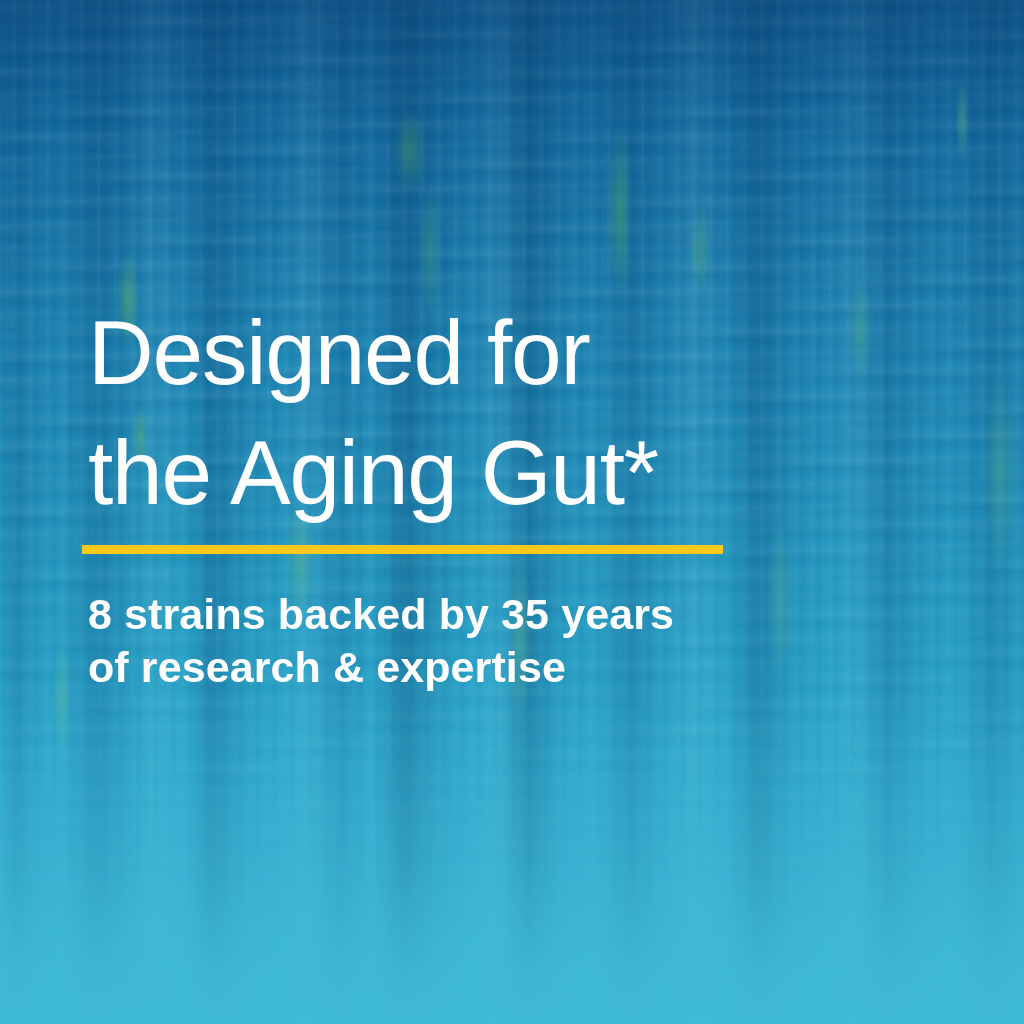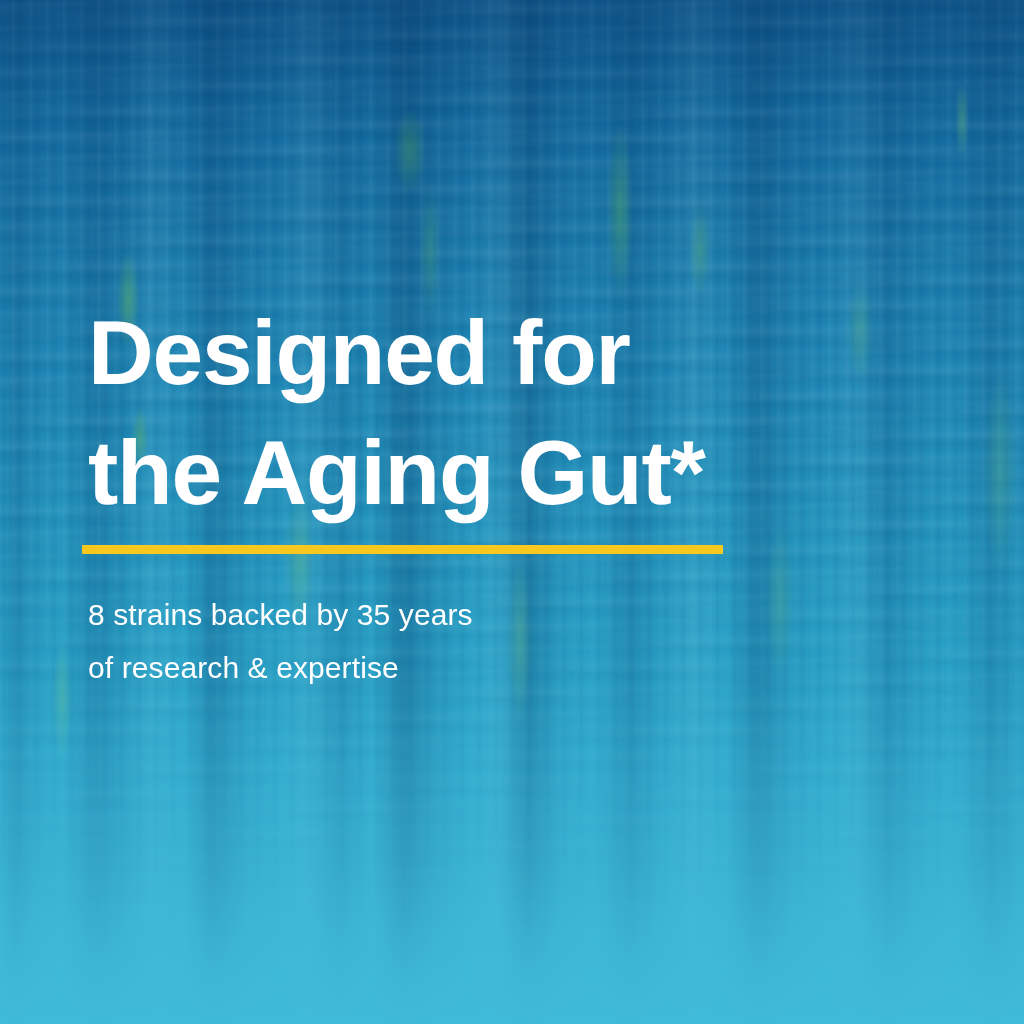--- a/index.html
+++ b/index.html
@@ -144,21 +144,21 @@
     height: 100%;
   }
 
   .headline {
     position: absolute;
     left: 0;
     top: 294px;
     margin: 0;
     color: #ffffff;
     font-size: 91px;
-    font-weight: 700;
+    font-weight: 400;
     line-height: 120px;
     letter-spacing: -1.2px;
     white-space: pre-line;
     text-rendering: geometricPrecision;
   }
 
   .rule {
     position: absolute;
     left: -6px;
     top: 545px;
@@ -171,22 +171,22 @@
   .body-block {
     position: absolute;
     left: 0;
     top: 588px;
     width: 700px;
   }
 
   .body-para {
     margin: 0;
     color: #ffffff;
-    font-size: 30px;
-    font-weight: 400;
+    font-size: 43px;
+    font-weight: 700;
     line-height: 53px;
     letter-spacing: 0.1px;
     white-space: pre-line;
   }
 
   .body-para + .body-para {
     margin-top: 52px;
   }
 </style>
 </head>

